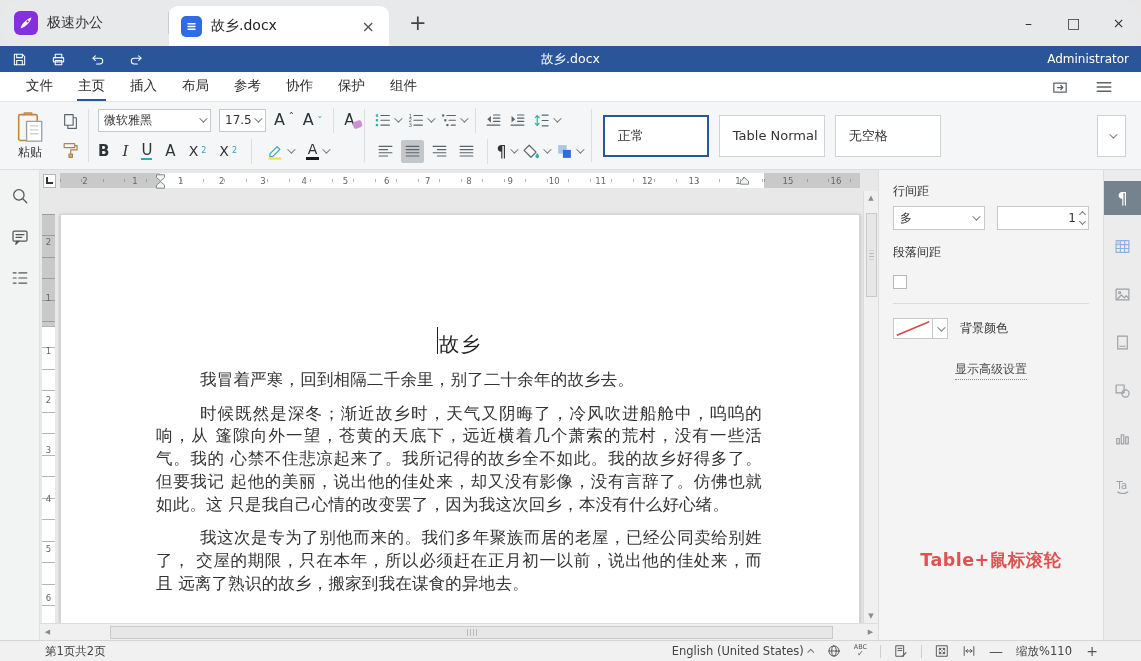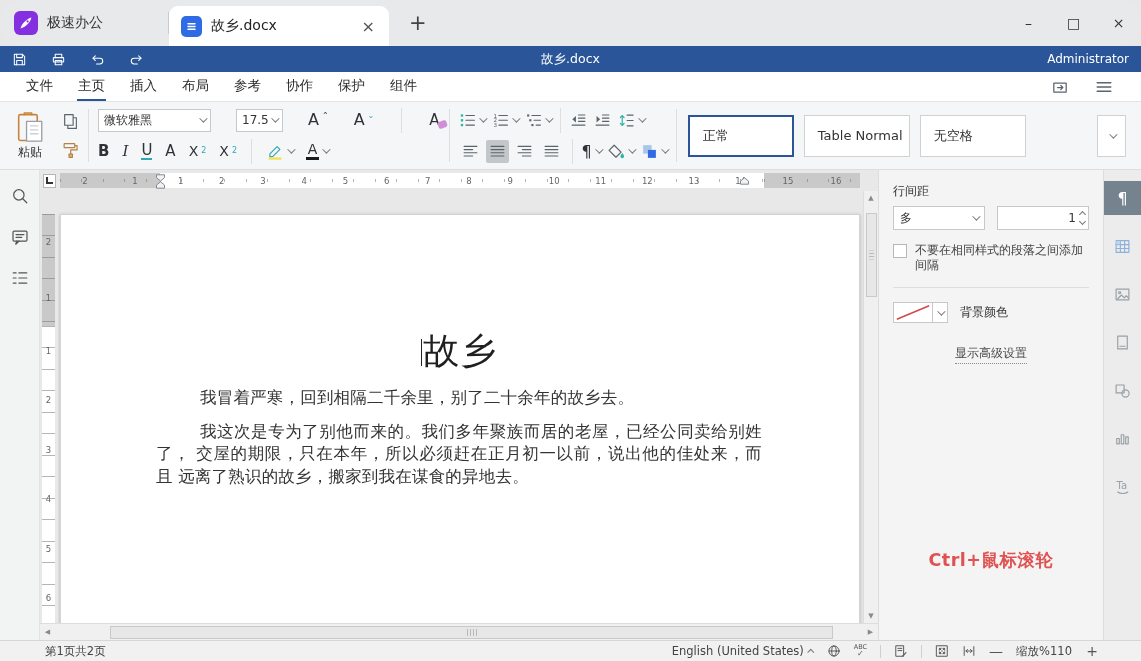--- a/index.html
+++ b/index.html
@@ -33,21 +33,21 @@
   .menu-items { display:flex; }
   .mitem { font-size:13.5px; color:#2b2b2b; padding:5px 12px 6px; margin-right:1px; position:relative; }
   .mitem.active::after { content:""; position:absolute; left:11px; right:11px; bottom:0; height:2px; background:#2a5699; }
   .menu-right { margin-left:auto; display:flex; gap:26px; padding-right:14px; color:#5a646c; }
   .menu-right .micon { width:18px; height:18px; }
 
   
   .ribbon { height:68px; background:#f5f6f7; border-bottom:1px solid #dcdddd; display:flex; align-items:center; padding:0 8px; }
   .vsep { width:1px; align-self:stretch; margin:7px 9px; background:#dddedf; }
   .grp { display:flex; flex-direction:column; justify-content:center; gap:6px; }
-  .rrow { display:flex; align-items:center; gap:25px; height:25px; }
+  .rrow { display:flex; align-items:center; gap:8px; height:25px; }
   .paste-grp { flex-direction:row; align-items:center; gap:10px; }
   .paste-btn { display:flex; flex-direction:column; align-items:center; width:44px; }
   .paste-btn .bicon { width:27px; height:32px; }
   .paste-label { font-size:12px; color:#333; margin-top:1px; }
   .clip-col { display:flex; flex-direction:column; gap:11px; }
   .sicon { width:17px; height:17px; color:#5a646c; display:inline-block; flex:none; }
   .combo { background:#fff; border:1px solid #c6c9cb; height:23px; display:flex; align-items:center; padding:0 5px; font-size:12px; color:#333; }
   .combo .cv { flex:1; overflow:hidden; white-space:nowrap; }
   .font-combo { width:113px; }
   .size-combo { width:47px; }
@@ -96,21 +96,21 @@
 
   .doc-body { flex:1; display:flex; min-height:0; }
   .vruler { width:18px; position:relative; }
   .vr-strip { position:absolute; top:23px; bottom:0; left:2px; width:13px; display:flex; flex-direction:column; font-size:8.5px; color:#666; }
   .vz { display:flex; flex-direction:column; align-items:center; justify-content:space-around; background:#c9c9c9; background-image:repeating-linear-gradient(to bottom, rgba(120,120,120,.55) 0 1px, transparent 1px 21.5px); background-size:3px 100%; background-position:center 0; background-repeat:repeat; }
   .vz.white { background-color:#fff; }
   .vz.top { height:112px; } .vz.rest { flex:1; }
 
   .canvas { flex:1; position:relative; overflow:hidden; background:#e8e8e8; }
   .page { position:absolute; left:2px; top:23px; width:800px; height:1050px; background:#fff; border:1px solid #d4d4d4; box-shadow:0 1px 4px rgba(0,0,0,.22); padding:112px 97px 0 95px; }
-  .doc-title { font-size:36px; font-weight:400; color:#1f1f1f; text-align:center; letter-spacing:1px; }
+  .doc-title { font-size:20px; font-weight:400; color:#1f1f1f; text-align:center; letter-spacing:1px; }
   .caret { display:inline-block; width:1.5px; height:27px; background:#222; vertical-align:-3px; margin-right:1px; }
   .para { font-size:16.5px; line-height:22.7px; color:#333; text-align:justify; text-indent:44px; margin-top:11px; letter-spacing:.2px; }
   .para:first-of-type { }
 
   .vscroll { width:15px; background:#f0f0f0; border-left:1px solid #ddd; display:flex; flex-direction:column; align-items:center; font-size:7px; color:#8a8a8a; }
   .vthumb { width:11px; height:84px; margin-top:8px; background:#e7e7e7; border:1px solid #c9c9c9; position:relative; }
   .grip-v { position:absolute; left:2px; right:2px; top:50%; height:9px; transform:translateY(-50%); background:repeating-linear-gradient(to bottom,#b9b9b9 0 1px,transparent 1px 3px); }
   .varrow { height:14px; display:flex; align-items:center; justify-content:center; width:100%; }
   .varrow.bottom { margin-top:auto; }
 
@@ -479,20 +479,21 @@
                 <span class="rnum">5</span>
                 <span class="rnum">6</span>
               </div>
           </div>
         </div>
         <div class="canvas">
           <div class="page">
             <h1 class="doc-title"><span class="caret"></span><span>故乡</span></h1>
             <div>
                 <p class="para">我冒着严寒，回到相隔二千余里，别了二十余年的故乡去。</p>
+                <p class="para">时候既然是深冬；渐近故乡时，天气又阴晦了，冷风吹进船舱中，呜呜的响，从 篷隙向外一望，苍黄的天底下，远近横着几个萧索的荒村，没有一些活气。我的 心禁不住悲凉起来了。我所记得的故乡全不如此。我的故乡好得多了。但要我记 起他的美丽，说出他的佳处来，却又没有影像，没有言辞了。仿佛也就如此。这 只是我自己心情的改变罢了，因为我这次回乡，本没有什么好心绪。</p>
                 <p class="para">我这次是专为了别他而来的。我们多年聚族而居的老屋，已经公同卖给别姓了， 交屋的期限，只在本年，所以必须赶在正月初一以前，说出他的佳处来，而且 远离了熟识的故乡，搬家到我在谋食的异地去。</p>
               </div>
           </div>
         </div>
         <div class="vscroll">
           <div class="varrow">▲</div>
           <div class="vthumb">
               <span class="grip-v"></span>
             </div>
           <div class="varrow bottom">▼</div>
@@ -519,43 +520,43 @@
         </div>
         <div class="pspin">
           <span>1</span>
           <span class="spin-arrows">
               <i class="up"></i>
               <i class="dn"></i>
             </span>
         </div>
       </div>
 
+      <div class="plabel" style="margin-top:14px">段落间距</div>
 
       <div class="pcheck">
         <span class="cbox"></span>
-        <span>不要在相同样式的段落之间添加间隔</span>
       </div>
 
       <div class="pdivider"></div>
 
       <div class="swatch-row">
         <span class="swatch">
           <svg viewBox="0 0 40 21" preserveAspectRatio="none">
               <line x1="3" y1="18" x2="37" y2="3" stroke="#d04a4a" stroke-width="1.6"></line>
             </svg>
         </span>
         <span class="swatch-chev">
             <i class="chev"></i>
           </span>
         <span class="swatch-label">背景颜色</span>
       </div>
 
       <a class="adv-link">显示高级设置</a>
 
-      <div class="hint">Ctrl+鼠标滚轮</div>
+      <div class="hint">Table+鼠标滚轮</div>
     </div>
 
     <div class="right-rail">
         <div class="rr-item active">
           <span class="pilr">¶</span>
         </div>
         <div class="rr-item">
           <span class="rricon"><svg viewBox="0 0 16 16" width="100%" height="100%" fill="none" stroke="currentColor" stroke-width="1.1" stroke-linecap="round" stroke-linejoin="round">
               <rect x="2" y="2.5" width="12" height="11" stroke="#8fb0d8"></rect>
               <path d="M2 6.2h12M2 9.9h12M6 2.5v11M10 2.5v11" stroke="#8fb0d8"></path>

